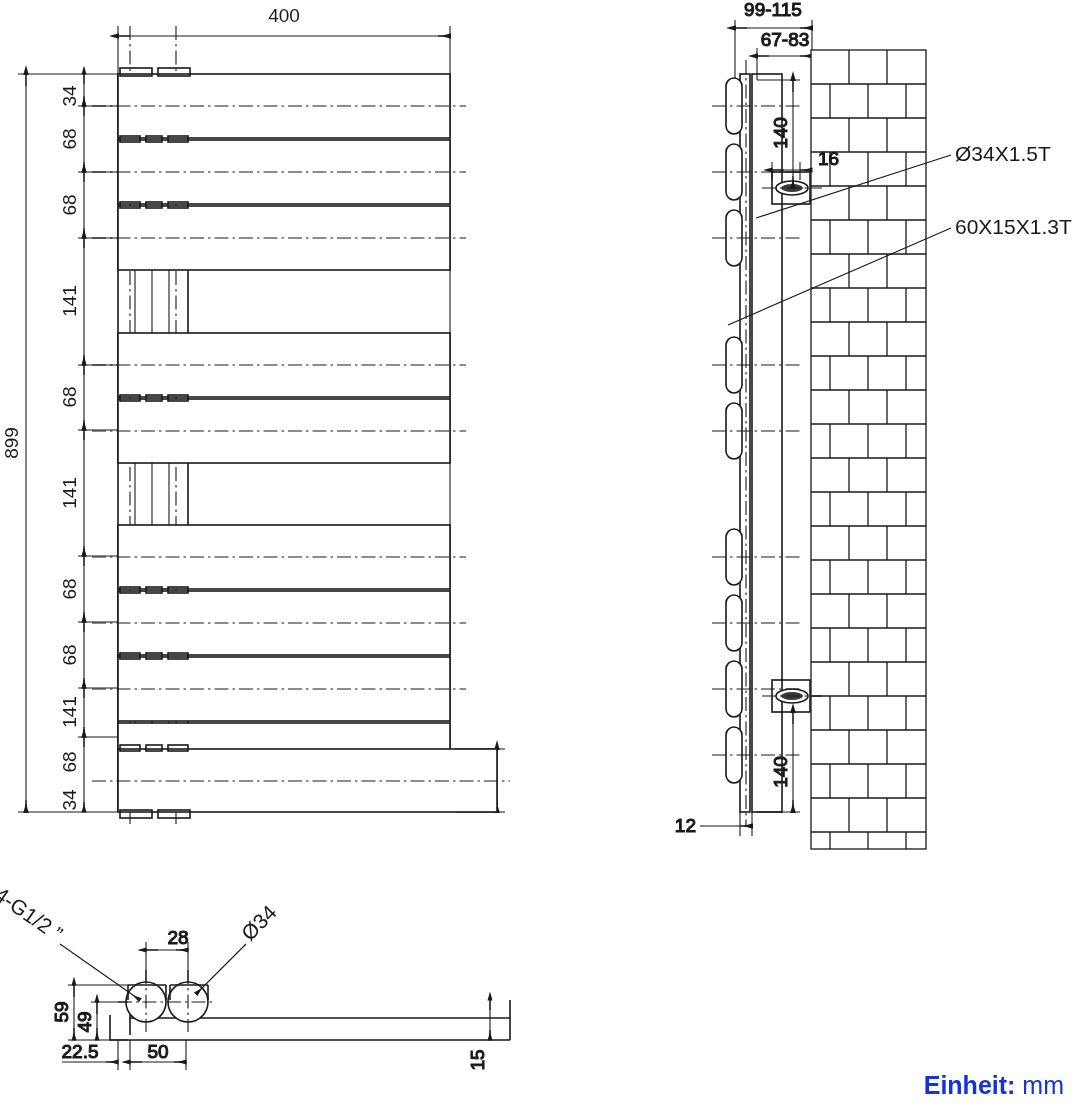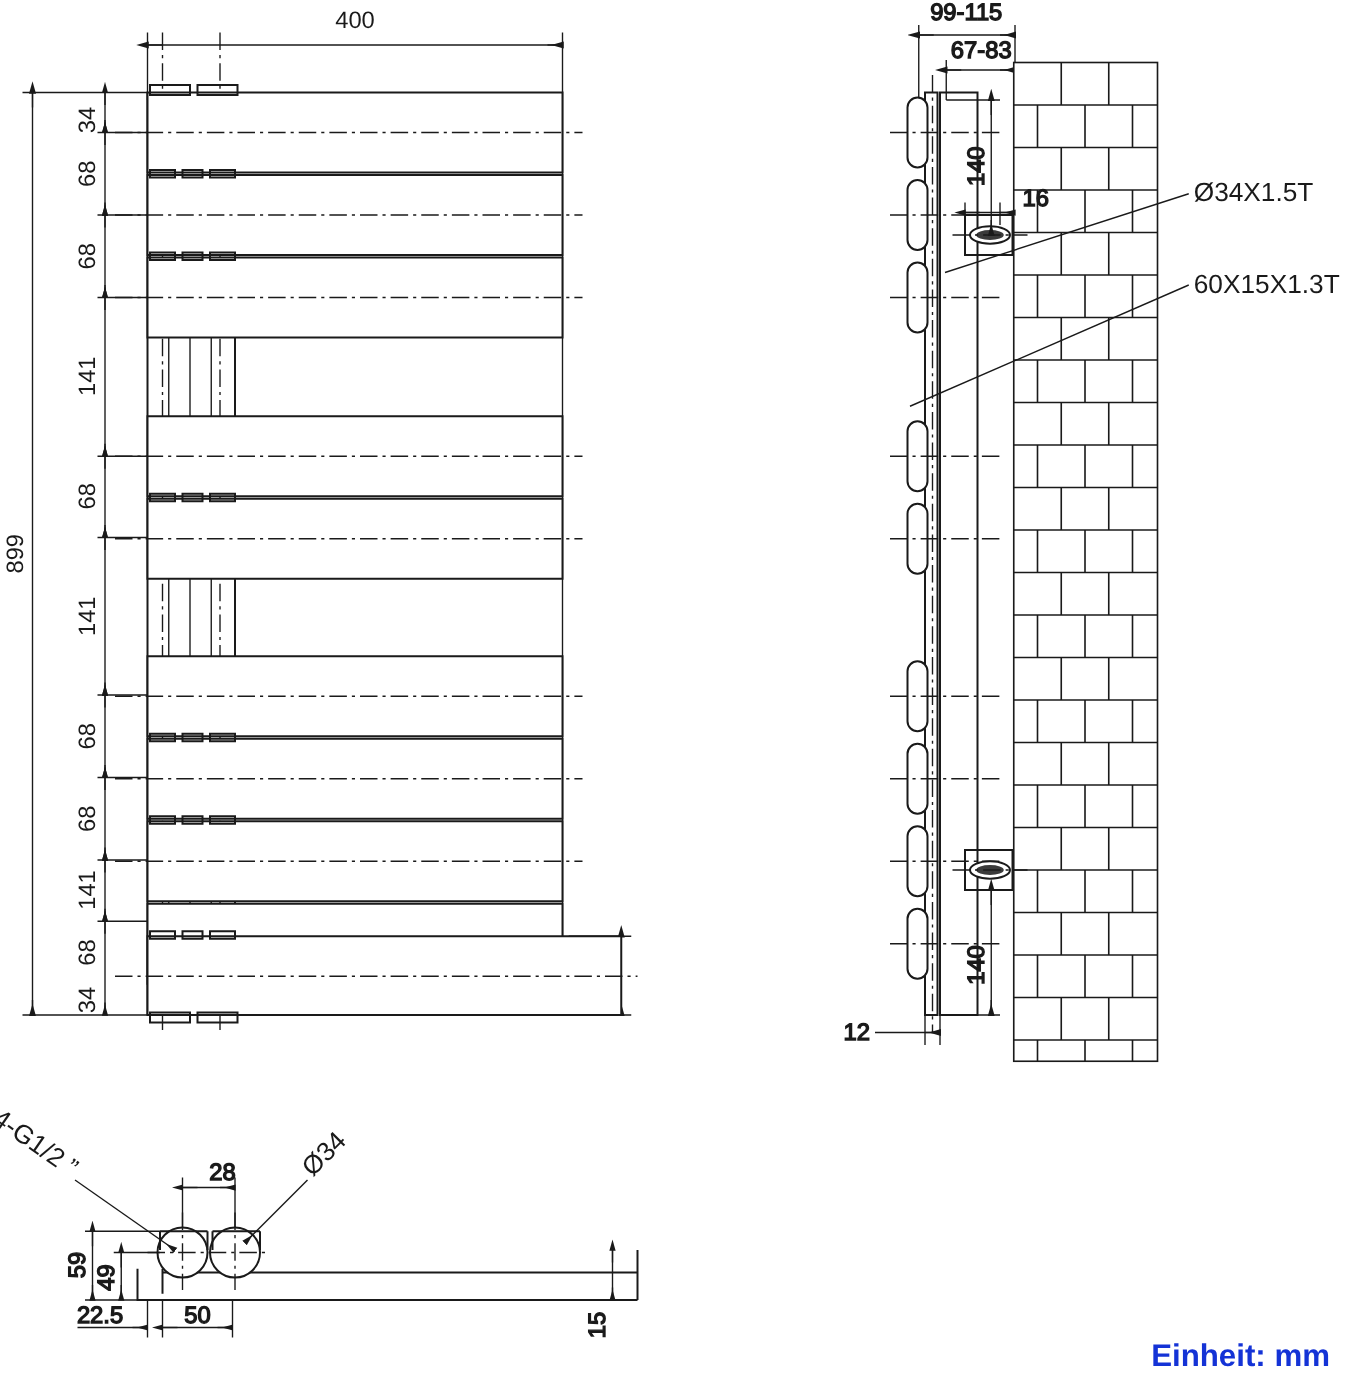--- a/index.html
+++ b/index.html
@@ -6,21 +6,21 @@
   body{width:1080px;height:1108px;position:relative;
        font-family:"Liberation Sans",sans-serif;overflow:hidden;}
   #root{position:absolute;left:0;top:0;width:1080px;height:1108px;}
   svg{display:block;}
   .unit-label{
     position:absolute; right:16px; bottom:8px;
     font-family:"Liberation Sans",sans-serif;
     font-size:25px; color:#1433d6; white-space:nowrap;
   }
   .unit-label b{font-weight:bold;margin-left:24px;}
-  .unit-label span.u{font-weight:bold;}
+  .unit-label span.u{font-weight:normal;}
 </style>
 </head>
 <body>
 
 <div id="root">
 
 <svg id="cad" width="1080" height="1108" viewBox="0 0 1080 1108" xmlns="http://www.w3.org/2000/svg">
   <defs>
     <style>
       .ln   { stroke:#1a1a1a; fill:none; stroke-width:1.6; }

